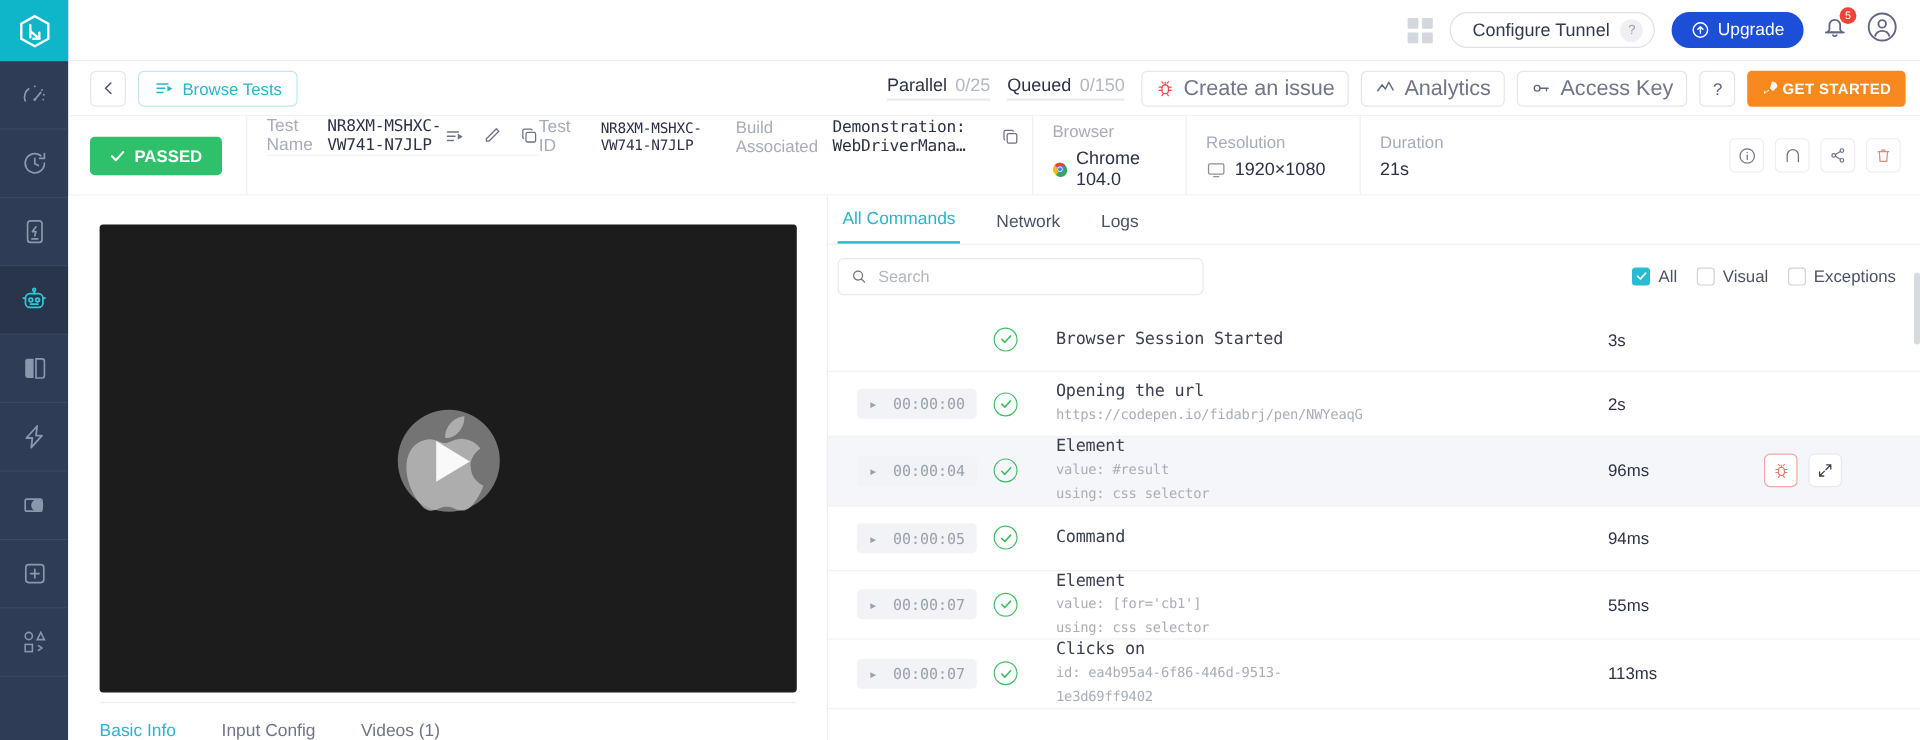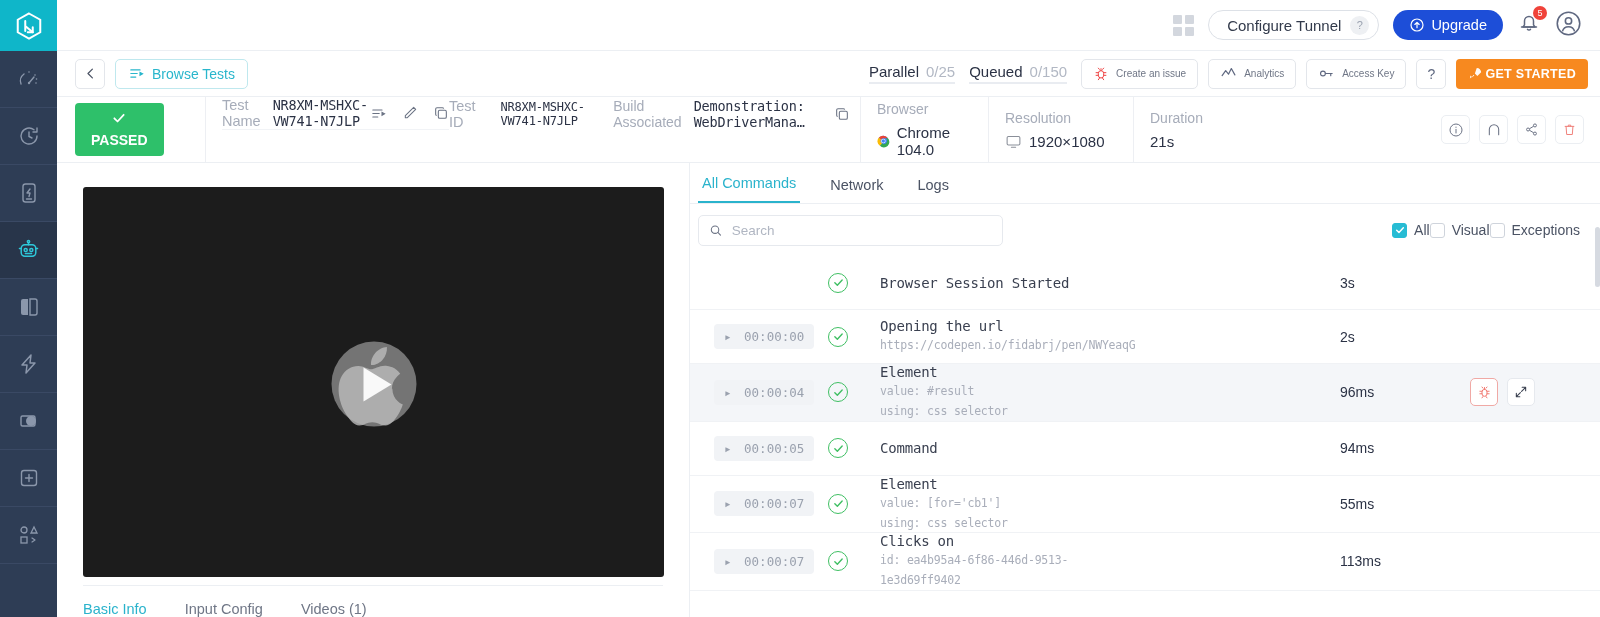--- a/index.html
+++ b/index.html
@@ -79,40 +79,39 @@
     color: #29b6cc; font-size: 14px; display: flex; align-items: center; gap: 7px;
     padding: 0 12px; cursor: pointer;
   }
   .tb-spacer { flex: 1 1 auto; }
   .stat { display: flex; align-items: baseline; gap: 7px; font-size: 15px; margin-right: 4px;
           border-bottom: 2px solid #e9ecf1; padding-bottom: 2px; }
   .stat .lbl { color: #2b3245; }
   .stat .val { color: #b2b8c4; }
   .btn-tb {
     height: 30px; border: 1px solid #e3e6eb; border-radius: 5px; background: #fff;
-    color: #6f7686; font-size: 10px; display: flex; align-items: center; gap: 7px;
+    color: #6f7686; font-size: 18px; display: flex; align-items: center; gap: 7px;
     padding: 0 11px; cursor: pointer; white-space: nowrap;
   }
   .btn-get {
     height: 30px; border-radius: 4px; background: #f7891f; color: #fff;
     font-size: 12.5px; font-weight: bold; letter-spacing: .3px;
     display: flex; align-items: center; gap: 2px; padding: 0 12px; cursor: pointer; border: none;
   }
 
   
   .infobar {
     height: 66px; background: #fff; border-bottom: 1px solid #eceff3;
     display: flex; align-items: stretch; padding-left: 18px;
   }
   .status-cell { display: flex; align-items: center; width: 130px; flex: 0 0 130px; }
   .passed {
     background: #2ec06a; color: #fff; font-size: 14px; font-weight: bold;
     border-radius: 4px; padding: 8px 16px; display: flex; align-items: center; gap: 7px;
     cursor: pointer;
-    flex-direction: column;
   }
   .name-cell {
     flex: 0 0 655px; border-left: 1px solid #edeff3; padding: 0 10px 0 16px;
     display: flex; flex-direction: row; justify-content: center;
   }
   .name-row { display: flex; align-items: center; height: 33px; }
   .name-row.top { border-bottom: 1px solid #f1f3f6; }
   .meta-lbl { color: #a6acb9; font-size: 14.5px; }
   .mono { font-family: "DejaVu Sans Mono", monospace; font-size: 13.5px; color: #2b3245; letter-spacing: -0.2px; }
   .mono.sm { font-size: 12px; }
@@ -168,21 +167,21 @@
   .filter-row { height: 52px; display: flex; align-items: center; padding: 0 20px 0 8px; gap: 10px; }
   .search-box {
     width: 305px; height: 31px; border: 1px solid #e6e9ee; border-radius: 5px;
     display: flex; align-items: center; gap: 9px; padding: 0 10px; background: #fff;
   }
   .search-box input {
     border: none; outline: none; font-size: 13.5px; color: #2b3245;
     font-family: "Liberation Sans", sans-serif; width: 100%; background: transparent;
   }
   .search-box input::placeholder { color: #b0b6c2; }
-  .checks { margin-left: auto; display: flex; align-items: center; gap: 0; }
+  .checks { margin-left: auto; display: flex; align-items: center; gap: 16px; }
   .chk { display: flex; align-items: center; gap: 7px; font-size: 14px; color: #4b5364; cursor: pointer; }
   .box { width: 15px; height: 15px; border: 1.5px solid #cfd4dc; border-radius: 3px; background: #fff; }
   .box.on { background: #27bcd4; border-color: #27bcd4; display: flex; align-items: center; justify-content: center; }
 
   .cmds { flex: 1 1 auto; overflow: hidden; }
   .cmd-row {
     display: flex; align-items: center; border-bottom: 1px solid #f0f2f5;
     padding: 0 20px 0 8px; min-height: 54px;
   }
   .cmd-row.sel { background: #f4f6f9; }

